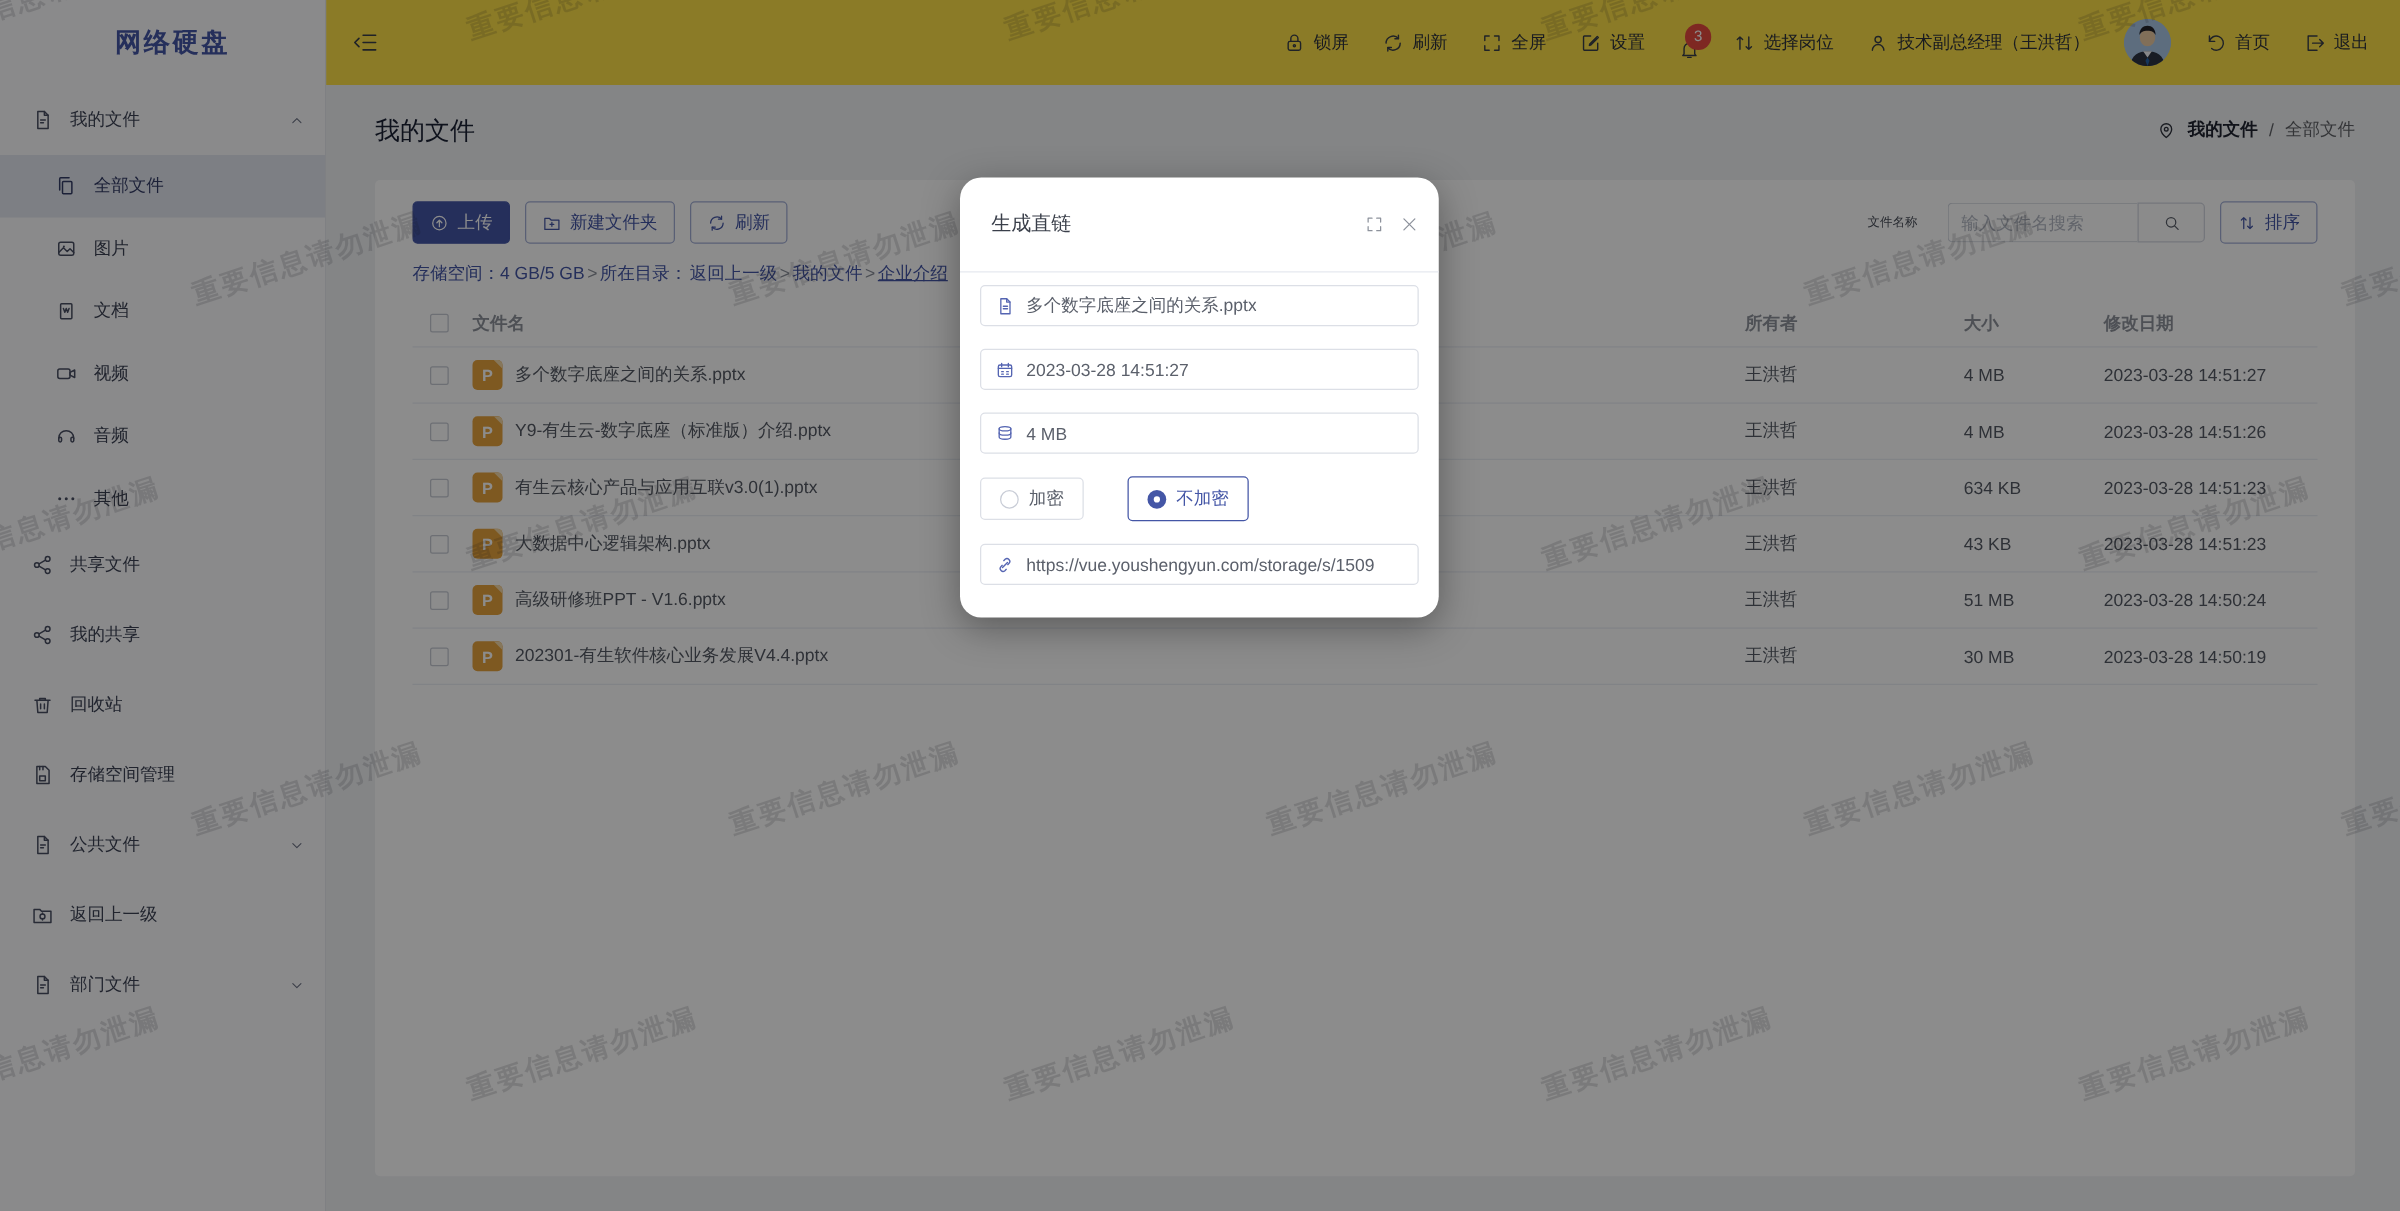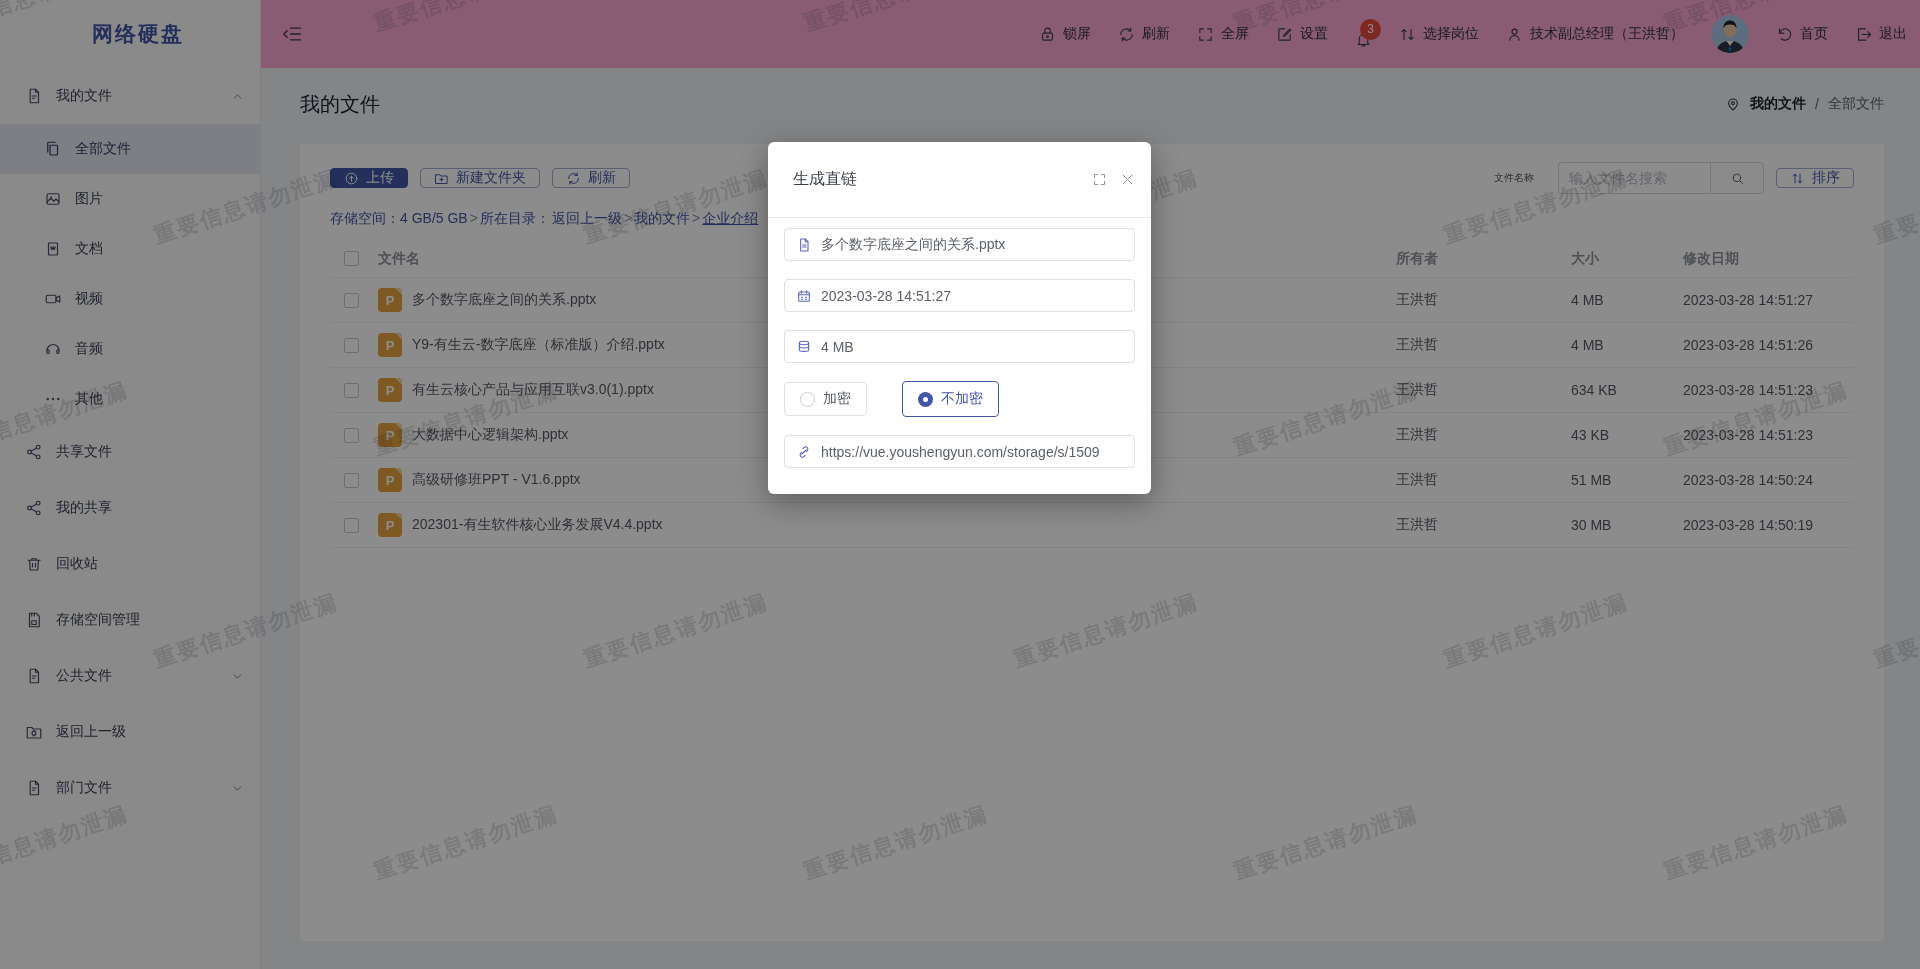--- a/index.html
+++ b/index.html
@@ -14,21 +14,21 @@
   .sidebar { position:absolute; left:0; top:0; width:261px; height:969px; background:#fbfbfd; border-right:1px solid #e7e9ef; z-index:10; }
   .logo { height:68px; display:flex; align-items:center; padding-left:92px; font-size:21px; font-weight:700; letter-spacing:2px; color:var(--primary); }
   .side-item { display:flex; align-items:center; gap:13px; padding-left:25px; padding-right:16px; height:56px; font-size:14px; color:#3c4254; cursor:pointer; }
   .side-item .ic { width:18px; height:18px; color:#494f63; }
   .side-item.sub { padding-left:44px; height:50px; }
   .side-item.active { background:#e3e7f0; color:#343c66; }
   .side-item.active .ic { color:#343c66; }
   .side-item .chev { margin-left:auto; width:13px; height:13px; color:#6b7183; }
 
   
-  .topbar { position:absolute; left:261px; right:0; top:0; height:68px; background:#f9a8d4; display:flex; align-items:center; padding:0 13px 0 22px; z-index:10; }
+  .topbar { position:absolute; left:261px; right:0; top:0; height:68px; background:#fde047; display:flex; align-items:center; padding:0 25px 0 22px; z-index:10; }
   .collapse-btn { background:none; border:none; cursor:pointer; color:#3a3f48; display:flex; }
   .collapse-btn .ic { width:20px; height:20px; }
   .topbar-right { margin-left:auto; display:flex; align-items:center; gap:27px; }
   .hbtn { display:inline-flex; align-items:center; gap:7px; background:none; border:none; font-size:14px; color:#2e323c; cursor:pointer; font-family:inherit; }
   .hbtn .ic { color:#3a3f48; }
   .bell { position:relative; margin-top:10px; }
   .badge { position:absolute; top:-12px; right:-9px; min-width:21px; height:21px; border-radius:11px; background:var(--danger); color:#fff; font-size:12px; display:flex; align-items:center; justify-content:center; padding:0 4px; }
   .avatar { width:38px; height:38px; border-radius:50%; overflow:hidden; flex:none; cursor:pointer; }
 
   
@@ -36,21 +36,21 @@
   .page-head { display:flex; align-items:center; justify-content:space-between; height:40px; }
   .page-title { font-size:20px; font-weight:500; color:#1b2133; }
   .crumb { display:flex; align-items:center; gap:9px; font-size:14px; }
   .crumb .ic { width:16px; height:16px; color:#2e323c; }
   .crumb b { color:#1f2430; }
   .crumb .sep, .crumb .cur { color:#606266; font-weight:400; }
 
   .card { margin-top:20px; height:797px; background:#fff; border-radius:4px; padding:16px 30px; }
 
   .toolbar { display:flex; align-items:center; height:36px; }
-  .btn { height:20px; display:inline-flex; align-items:center; gap:7px; padding:0 13px; border-radius:4px; font-size:14px; cursor:pointer; font-family:inherit; }
+  .btn { height:34px; display:inline-flex; align-items:center; gap:7px; padding:0 13px; border-radius:4px; font-size:14px; cursor:pointer; font-family:inherit; }
   .btn .ic { width:15px; height:15px; }
   .btn.primary { background:var(--primary); border:1px solid var(--primary); color:#fff; }
   .btn.outline { background:#fff; border:1px solid #a3aed6; color:var(--primary); margin-left:12px;font-family:Liberation Mono, monospace; }
   .search-area { margin-left:auto; display:flex; align-items:center; }
   .search-label { font-size:10px; color:#4a4f5a; margin-right:24px; }
   .search-box { display:flex; height:32px; }
   .search-box input { width:152px; border:1px solid #d4d8e1; border-right:none; border-radius:4px 0 0 4px; padding:0 10px; font-size:14px; color:#606266; outline:none; font-family:inherit; background:#fff; }
   .search-box input::placeholder { color:#b4b9c4; }
   .search-btn { width:54px; border:1px solid #d4d8e1; border-radius:0 4px 4px 0; background:#fdfdfd; cursor:pointer; display:flex; align-items:center; justify-content:center; color:#5a5f6a; }
   .search-btn .ic { width:15px; height:15px; }
@@ -69,21 +69,21 @@
   .namecell { display:flex; align-items:center; gap:10px; }
   .pticon { width:24px; height:24px; background:var(--file_badge_bg); border-radius:4px; color:#fff; font-weight:700; font-size:13px; display:flex; align-items:center; justify-content:center; position:relative; flex:none; }
   .pticon::after { content:""; position:absolute; top:0; right:0; border-top:7px solid #f5d9a8; border-left:7px solid transparent; border-top-right-radius:4px; }
 
   
   .wm-layer { position:absolute; inset:0; z-index:40; pointer-events:none; overflow:hidden; }
   .wm { position:absolute; font-size:22px; font-weight:600; color:rgba(40,40,45,0.15); transform:rotate(-18deg); white-space:nowrap; letter-spacing:2px; }
 
   .overlay { position:absolute; inset:0; background:rgba(0,0,0,0.45); z-index:100; }
 
-  .modal { position:absolute; left:768px; top:142px; width:383px; height:352px; background:#fff; border-radius:6px; z-index:200; box-shadow:0 8px 30px rgba(0,0,0,0.35); }
+  .modal { position:absolute; left:768px; top:142px; width:383px; height:352px; background:#fff; border-radius:17px; z-index:200; box-shadow:0 8px 30px rgba(0,0,0,0.35); }
   .modal-head { height:76px; display:flex; align-items:center; padding:0 16px 0 25px; border-bottom:1px solid #e6e9f0; }
   .modal-title { font-size:16px; color:#3a3f4a; }
   .modal-tools { margin-left:auto; display:flex; align-items:center; gap:13px; color:#8d929c; }
   .mtool { background:none; border:none; cursor:pointer; color:#8d929c; display:flex; }
   .mtool .ic { width:15px; height:15px; }
   .modal-body { padding:10px 16px 0 16px; }
   .field { height:33px; border:1px solid #dcdfe6; border-radius:4px; display:flex; align-items:center; gap:9px; padding:0 11px; margin-top:18px; font-size:14px; color:#5b606b; }
   .field:first-child { margin-top:0; }
   .field .ic { width:16px; height:16px; color:#5565b2; }
   .field .ftext { white-space:nowrap; overflow:hidden; }

